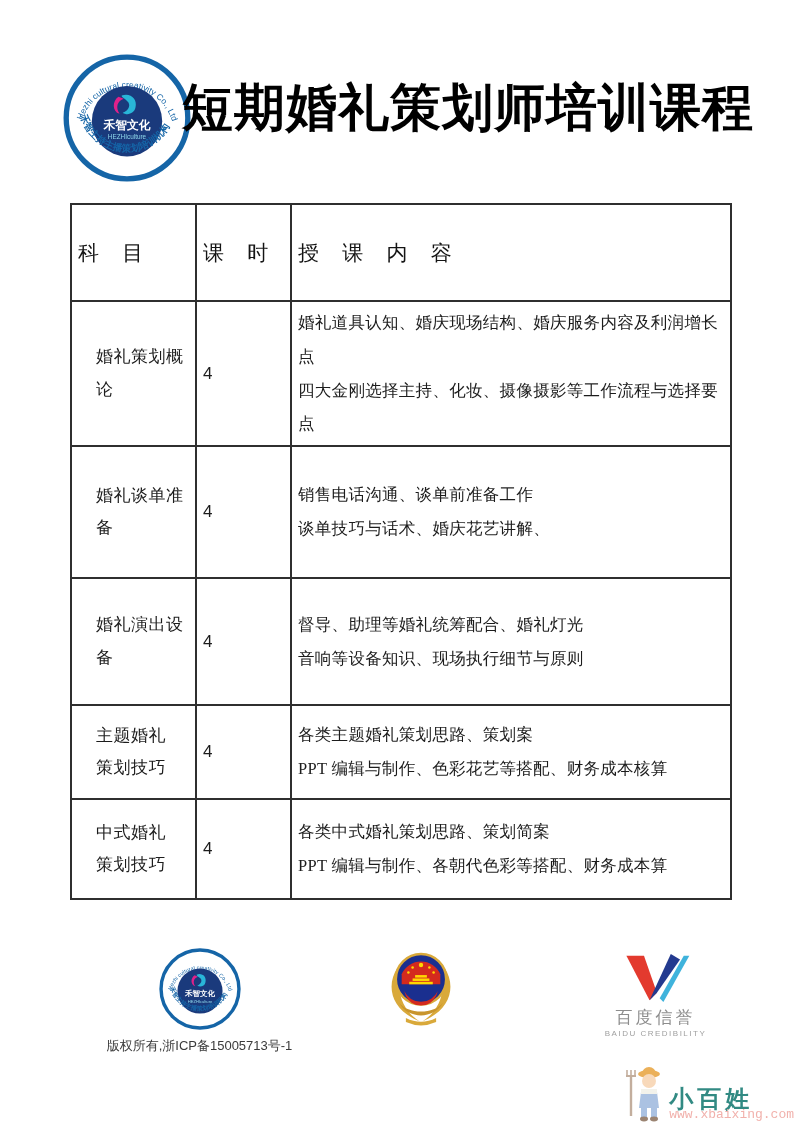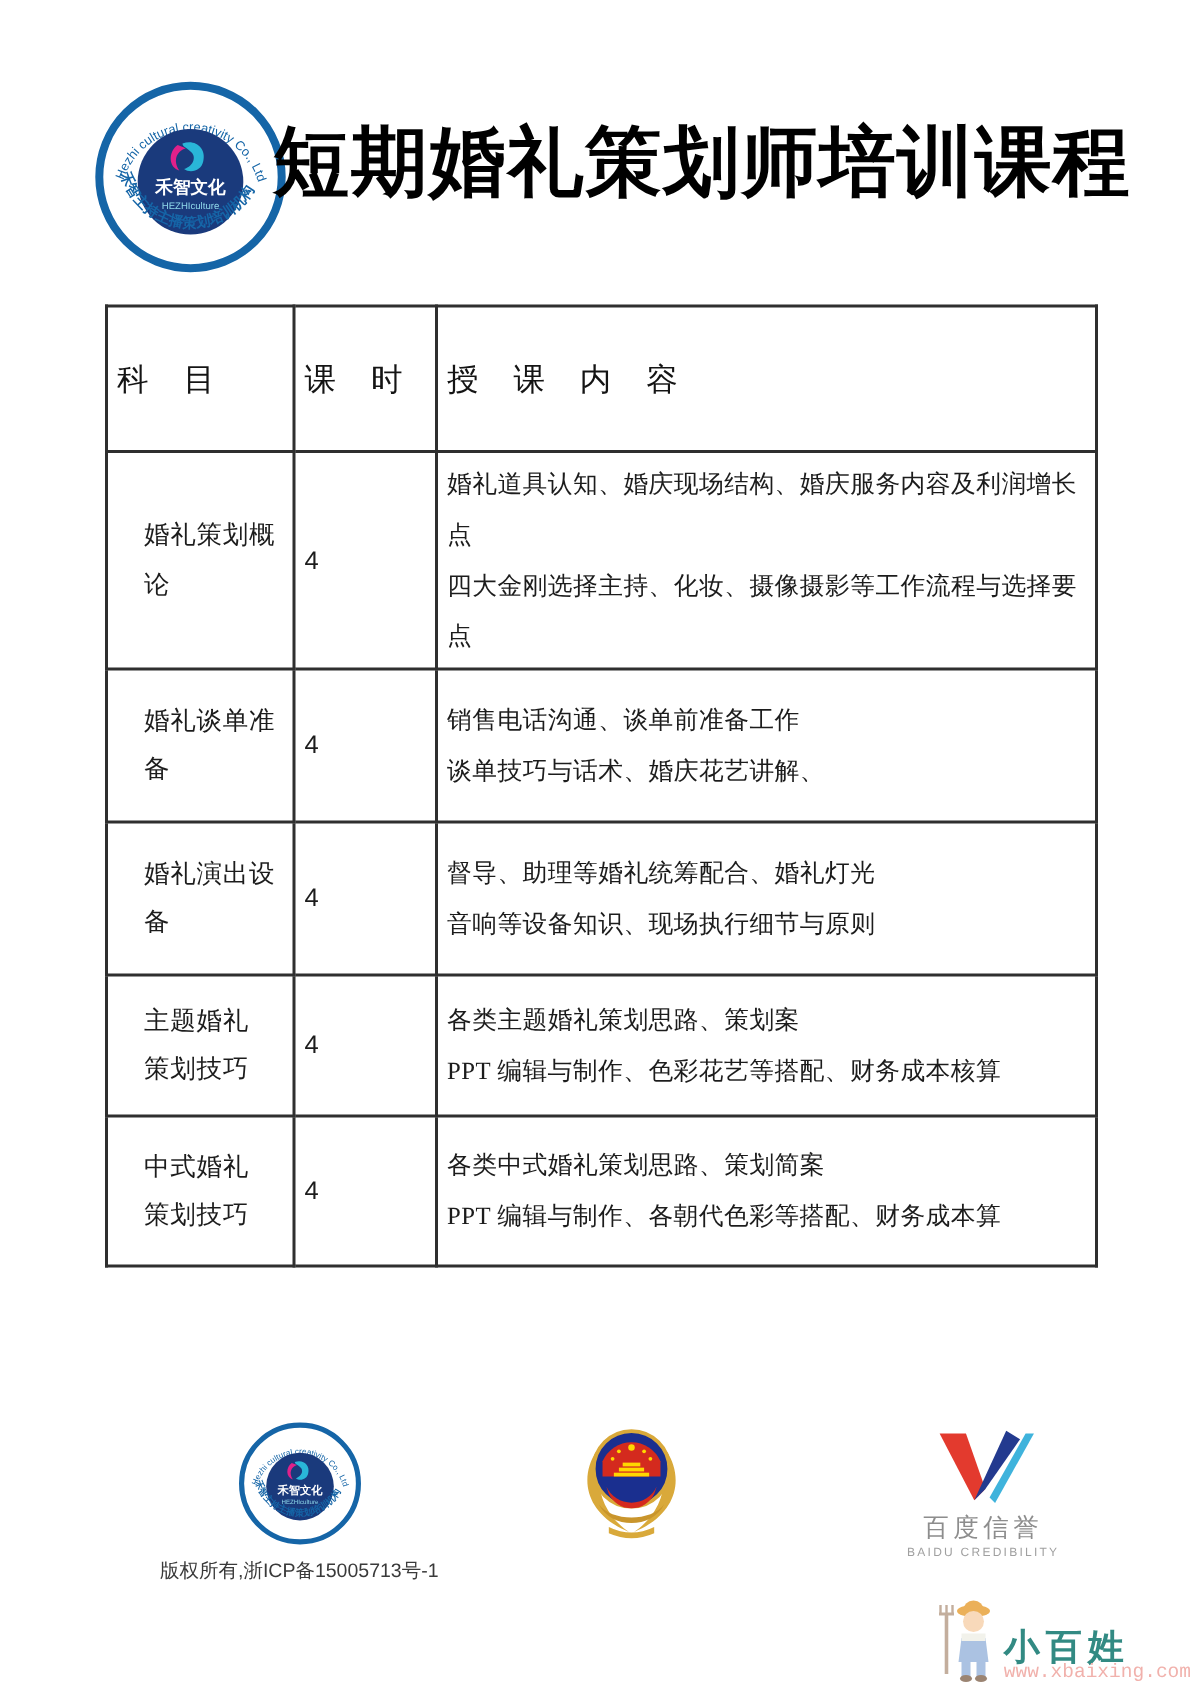--- a/index.html
+++ b/index.html
@@ -25,22 +25,22 @@
   }
   .course-table th, .course-table td {
     border:2px solid #2f2f2f; vertical-align:middle; text-align:left;
     font-weight:normal; padding:4px 6px;
   }
   .course-table th {
     font-size:21px; word-spacing:16px; letter-spacing:1px; color:#141414;
   }
   tr.head-row   { height:97px; }
   tr.row-0      { height:103px; }
-  tr.row-1      { height:102px; }
-  tr.row-2      { height:102px; }
+  tr.row-1      { height:132px; }
+  tr.row-2      { height:127px; }
   tr.row-3      { height:94px; }
   tr.row-4      { height:100px; }
   tr.row-5      { height:86px;  }
   td.subject { font-size:17px; line-height:1.9; letter-spacing:0.5px;padding-left:24px; }
   td.hours   { font-family:"Liberation Sans", sans-serif; font-size:17px; }
   td.content { font-size:16.5px; line-height:2.05; letter-spacing:0.3px; }
 
   
   .f-left  { position:absolute; left:92px;  top:948px; width:215px; text-align:center; }
   .logo-small { width:82px; height:82px; }

